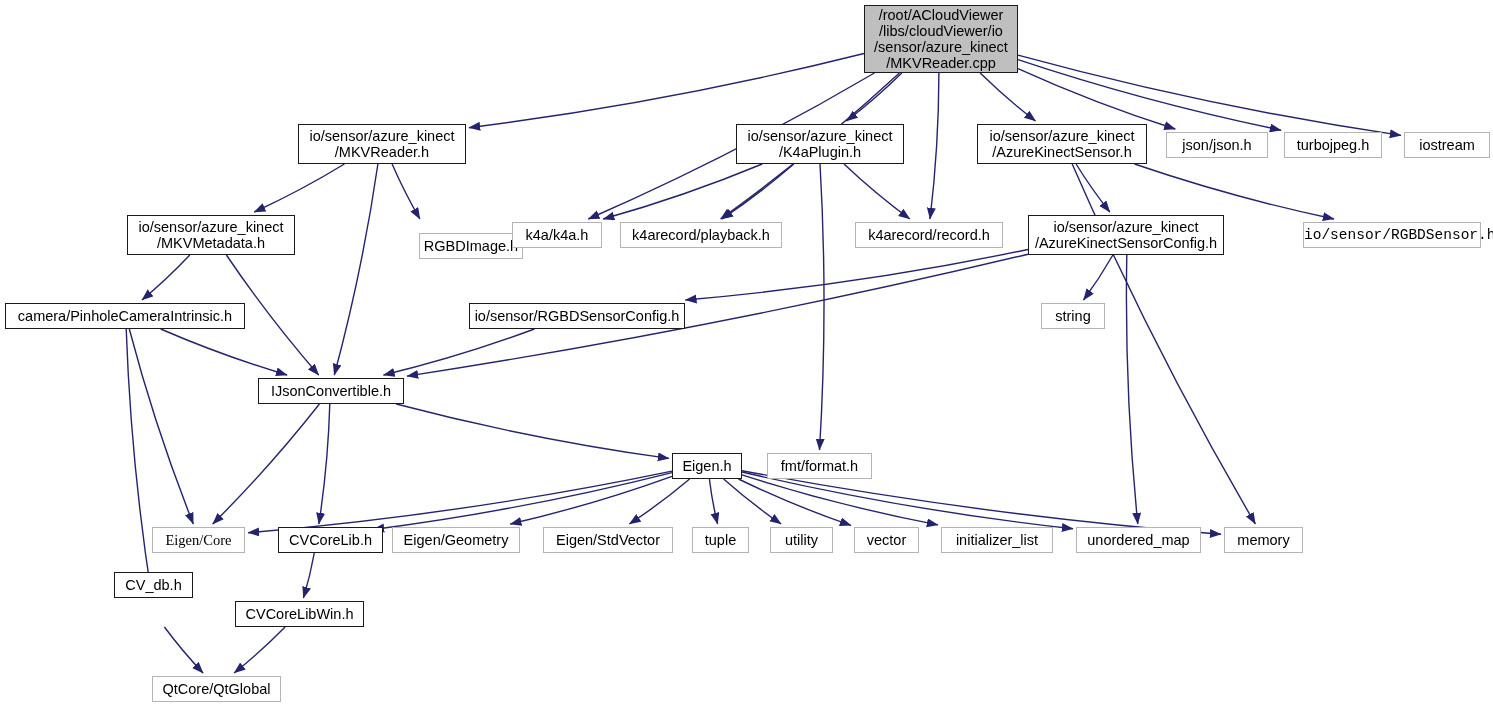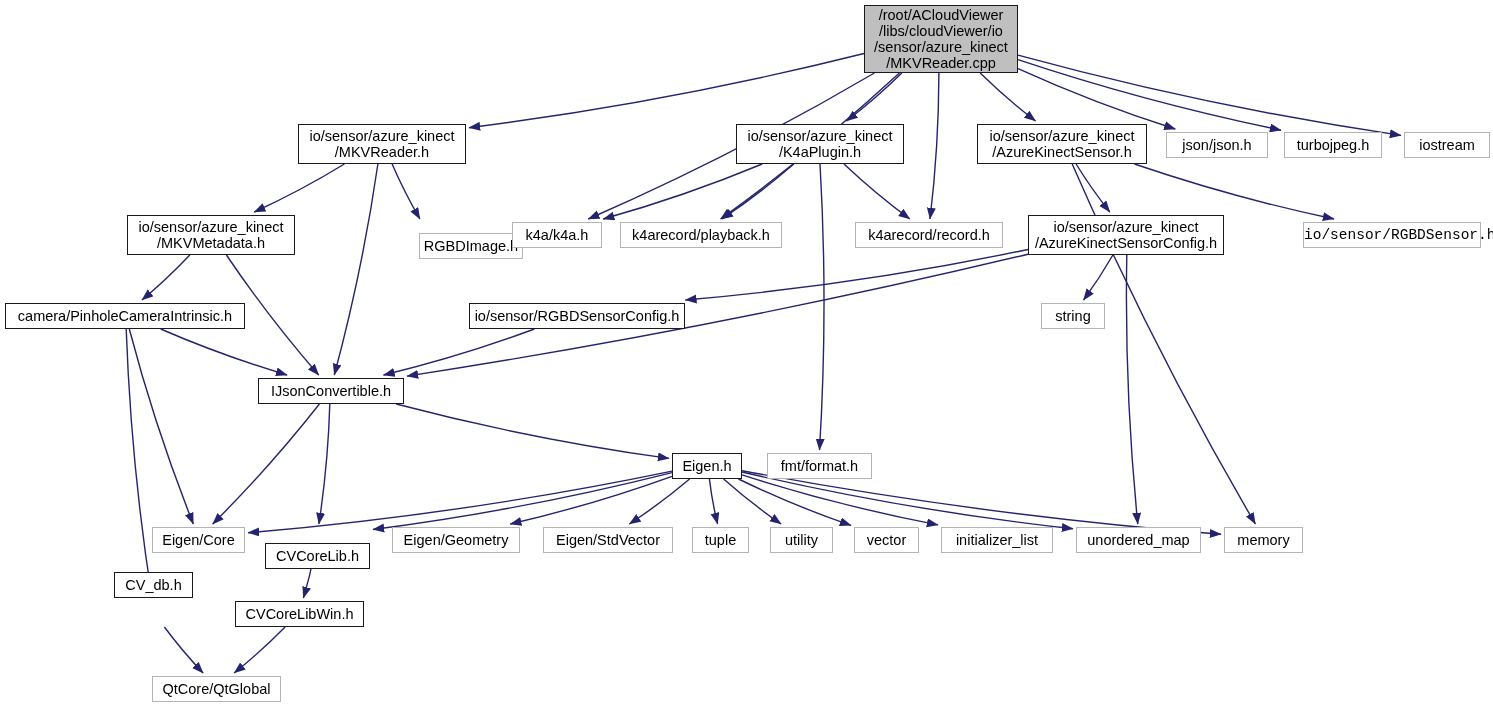--- a/index.html
+++ b/index.html
@@ -136,24 +136,24 @@
       </div>
       <div class="node hdr" style="left: 258px; top: 378px; width: 146px; height: 26px;">
         <span>IJsonConvertible.h</span>
       </div>
       <div class="node hdr" style="left: 672px; top: 453px; width: 70px; height: 26px;">
         <span>Eigen.h</span>
       </div>
       <div class="node ext" style="left: 767px; top: 453px; width: 105px; height: 26px;">
         <span>fmt/format.h</span>
       </div>
-      <div class="node ext" style="left: 152px; top: 527px; width: 93px; height: 26px;">
+      <div class="node ext" style="left: 152px; top: 527px; width: 93px; height: 26px; font-family: Liberation Serif, serif;">
         <span>Eigen/Core</span>
       </div>
-      <div class="node hdr" style="left: 265px; top: 527px; width: 105px; height: 26px; margin-top: 16px;">
+      <div class="node hdr" style="left: 278px; top: 527px; width: 105px; height: 26px;">
         <span>CVCoreLib.h</span>
       </div>
       <div class="node ext" style="left: 392px; top: 527px; width: 128px; height: 26px;">
         <span>Eigen/Geometry</span>
       </div>
       <div class="node ext" style="left: 543px; top: 527px; width: 130px; height: 26px;">
         <span>Eigen/StdVector</span>
       </div>
       <div class="node ext" style="left: 692px; top: 527px; width: 57px; height: 26px;">
         <span>tuple</span>

